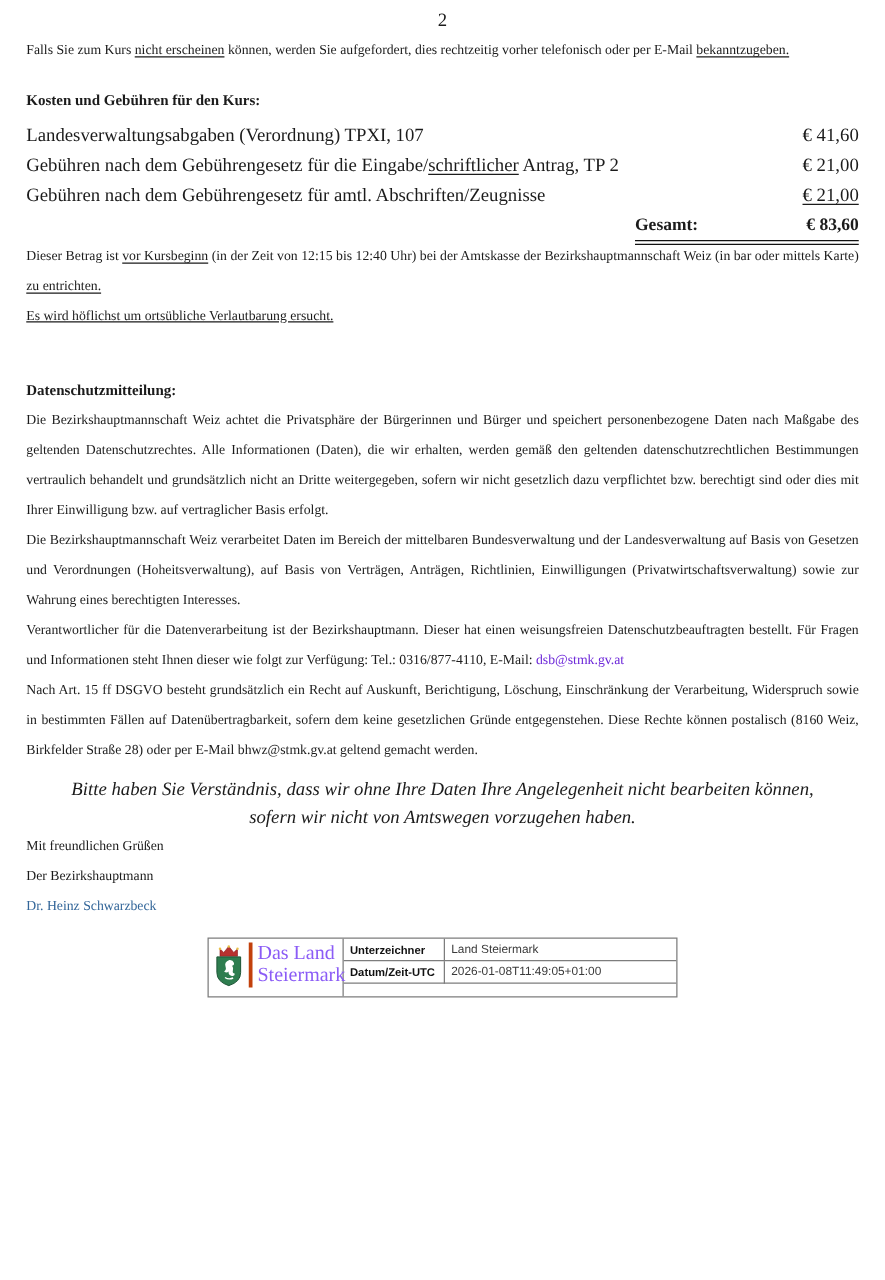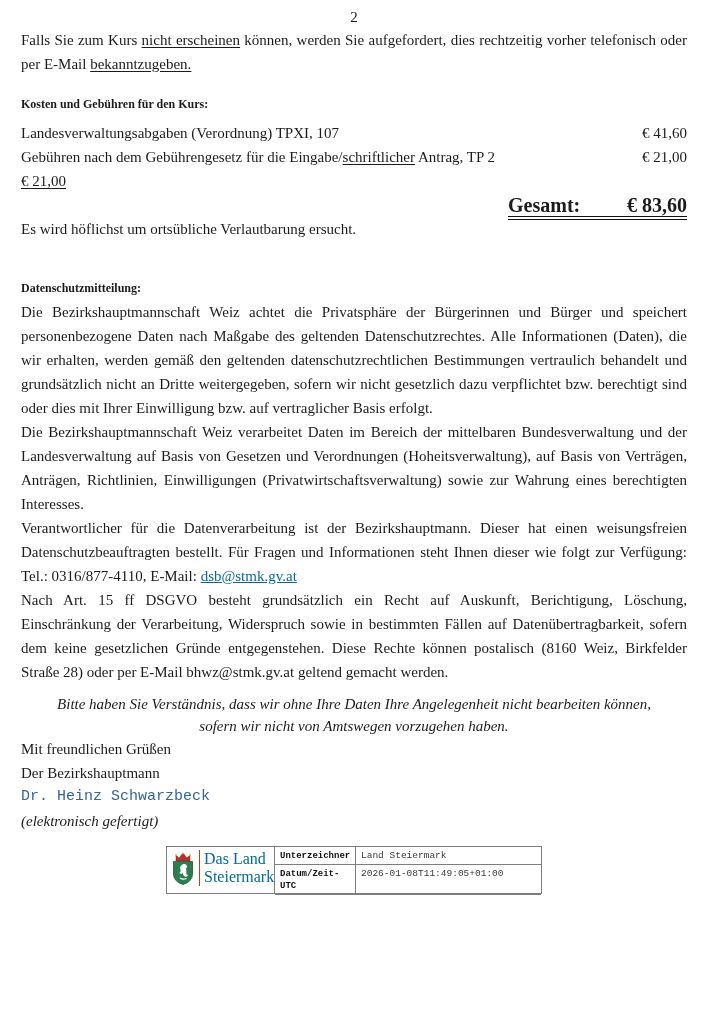--- a/index.html
+++ b/index.html
@@ -17,21 +17,21 @@
   .content { padding: 6px 21px 0 21px; }
 
   .page-number {
     text-align: center;
     font-size: 15px;
     line-height: 22px;
   }
 
   p.body-text {
     margin: 0;
-    font-size: 15px;
+    font-size: 11px;
     line-height: 24px;
     text-align: justify;
   }
   .u { text-decoration: underline; text-underline-offset: 2px; }
   .b { font-weight: bold; }
 
   .intro-para { margin-top: 3px; }
 
   h3.section-heading {
     margin: 16px 0 0 0;
@@ -47,65 +47,64 @@
     justify-content: space-between;
     font-size: 15px;
     line-height: 24px;
   }
   .fee-label { text-align: center; }
   .fee-amount { text-align: center; white-space: nowrap; }
 
   .total-row {
     display: flex;
     justify-content: flex-end;
-    font-size: 20px;
+    font-size: 14px;
     line-height: 22px;
     margin-top: 1px;
   }
   .total-inner {
     position: relative;
     display: flex;
     justify-content: space-between;
     width: 179px;
     font-weight: bold;
     border-bottom: 1.5px solid #111;
   }
   .total-inner::after {
     content: "";
     position: absolute;
     left: 0; right: 0; bottom: -4px;
     border-bottom: 1.5px solid #111;
   }
 
   .payment-para { margin-top: 17px; }
-  .verlautbarung-para { margin-top: 16px; }
+  .verlautbarung-para { margin-top: 16px; text-decoration: underline; }
 
   .privacy-p1 { margin-top: 0; line-height: 23px; }
   .privacy-p2 { margin-top: 13px; line-height: 22px; }
   .privacy-p3 { margin-top: 11px; line-height: 23px; }
   .privacy-p4 { margin-top: 11px; line-height: 23px; }
 
-  a.mail-link { color: #0369a1; text-decoration: underline; cursor: pointer; }
+  a.mail-link { color: #6d28d9; cursor: pointer; }
 
   .note-italic {
     margin: 9px 0 0 0;
     font-size: 15px;
     line-height: 22px;
     font-style: italic;
     text-align: center;
     padding: 0 28px;
   }
 
   .closing-greeting { margin-top: 22px; text-align: left; }
   .closing-role { margin-top: 0; text-align: left; }
   .closing-name {
     margin-top: 14px;
     text-align: left;
     color: #336699;
-    font-family: Liberation Mono, monospace;
   }
   .closing-note {
     margin-top: 0;
     text-align: left;
     font-style: italic;
   }
 
   .sig-block {
     margin: 13px 0 0 145px;
     width: 376px;
@@ -118,32 +117,32 @@
     width: 108px;
     border-right: 1px solid #7d7d7d;
     display: flex;
     align-items: flex-start;
     padding: 3px 3px 0 4px;
   }
   .sig-coat { flex: 0 0 auto; margin-top: 1px; }
   .sig-logo-text {
     margin-left: 4px;
     padding-left: 4px;
-    border-left: 1px solid #c2410c;
+    border-left: 3px solid #c2410c;
     font-family: "Liberation Serif", serif;
     font-size: 16px;
     line-height: 18px;
-    color: #0369a1;
+    color: #8b5cf6;
     white-space: nowrap;
   }
   .sig-table {
     flex: 1;
     display: grid;
     grid-template-columns: 81px 1fr;
-    font-family: Liberation Mono, monospace;
+    font-family: Liberation Sans, sans-serif;
     align-content: start;
   }
   .sig-cell {
     border-bottom: 1px solid #7d7d7d;
     padding: 3px 5px 2px 5px;
     font-size: 9px;
     line-height: 12px;
   }
   .sig-cell.label {
     font-weight: bold;
@@ -168,49 +167,50 @@
     <div class="fees">
       <div class="fee-row">
         <span class="fee-label">Landesverwaltungsabgaben (Verordnung) TPXI, 107</span>
         <span class="fee-amount">€ 41,60</span>
       </div>
       <div class="fee-row">
         <span class="fee-label"><span>Gebühren nach dem Gebührengesetz für die Eingabe/</span><span class="u">schriftlicher</span><span> Antrag, TP 2</span></span>
         <span class="fee-amount">€ 21,00</span>
       </div>
       <div class="fee-row">
+        <span class="fee-label">Gebühren nach dem Gebührengesetz für amtl. Abschriften/Zeugnisse</span>
         <span class="fee-amount u">€ 21,00</span>
       </div>
       <div class="total-row">
         <span class="total-inner">
           <span>Gesamt:</span>
           <span>€ 83,60</span>
         </span>
       </div>
     </div>
 
+    <p class="body-text payment-para"><span>Dieser Betrag ist </span><span class="u">vor Kursbeginn</span><span> (in der Zeit von 12:15 bis 12:40 Uhr) bei der Amtskasse der Bezirkshauptmannschaft Weiz (in bar oder mittels Karte) </span><span class="u">zu entrichten.</span></p>
 
     <p class="body-text verlautbarung-para">Es wird höflichst um ortsübliche Verlautbarung ersucht.</p>
 
     <h3 class="section-heading privacy-heading">Datenschutzmitteilung:</h3>
 
     <p class="body-text privacy-p1">Die Bezirkshauptmannschaft Weiz achtet die Privatsphäre der Bürgerinnen und Bürger und speichert personenbezogene Daten nach Maßgabe des geltenden Datenschutzrechtes. Alle Informationen (Daten), die wir erhalten, werden gemäß den geltenden datenschutzrechtlichen Bestimmungen vertraulich behandelt und grundsätzlich nicht an Dritte weitergegeben, sofern wir nicht gesetzlich dazu verpflichtet bzw. berechtigt sind oder dies mit Ihrer Einwilligung bzw. auf vertraglicher Basis erfolgt.</p>
 
     <p class="body-text privacy-p2">Die Bezirkshauptmannschaft Weiz verarbeitet Daten im Bereich der mittelbaren Bundesverwaltung und der Landesverwaltung auf Basis von Gesetzen und Verordnungen (Hoheitsverwaltung), auf Basis von Verträgen, Anträgen, Richtlinien, Einwilligungen (Privatwirtschaftsverwaltung) sowie zur Wahrung eines berechtigten Interesses.</p>
 
     <p class="body-text privacy-p3"><span>Verantwortlicher für die Datenverarbeitung ist der Bezirkshauptmann. Dieser hat einen weisungsfreien Datenschutzbeauftragten bestellt. Für Fragen und Informationen steht Ihnen dieser wie folgt zur Verfügung: Tel.: 0316/877-4110, E-Mail: </span><a class="mail-link">dsb@stmk.gv.at</a></p>
 
     <p class="body-text privacy-p4">Nach Art. 15 ff DSGVO besteht grundsätzlich ein Recht auf Auskunft, Berichtigung, Löschung, Einschränkung der Verarbeitung, Widerspruch sowie in bestimmten Fällen auf Datenübertragbarkeit, sofern dem keine gesetzlichen Gründe entgegenstehen. Diese Rechte können postalisch (8160 Weiz, Birkfelder Straße 28) oder per E-Mail bhwz@stmk.gv.at geltend gemacht werden.</p>
 
     <p class="note-italic">Bitte haben Sie Verständnis, dass wir ohne Ihre Daten Ihre Angelegenheit nicht bearbeiten können, sofern wir nicht von Amtswegen vorzugehen haben.</p>
 
     <p class="body-text closing-greeting">Mit freundlichen Grüßen</p>
     <p class="body-text closing-role">Der Bezirkshauptmann</p>
     <p class="body-text closing-name">Dr. Heinz Schwarzbeck</p>
-    <p class="body-text closing-note">(elektronisch gefertigt)</p>
 
     <div class="sig-block">
       <div class="sig-logo-cell">
         <svg class="sig-coat" width="24" height="36" viewBox="0 0 24 36" aria-hidden="true">
           <polygon points="5,10 5,4 8,7 12,2 16,7 19,4 19,10" fill="#B8312F" stroke="#8f1f1e" stroke-width="0.5"></polygon>
           <circle cx="5" cy="4" r="1" fill="#e9c04a"></circle>
           <circle cx="12" cy="2.2" r="1" fill="#e9c04a"></circle>
           <circle cx="19" cy="4" r="1" fill="#e9c04a"></circle>
           <path d="M2.5 10.5 h19 v12.5 q0 7.5 -9.5 10.5 q-9.5 -3 -9.5 -10.5 z" fill="#2E7D4F" stroke="#1d5436" stroke-width="0.8"></path>
           <path d="M12.5 13 q-4.5 1.5 -3 5.5 q0.8 2 -1.2 3.6 q2 1.6 3.6 0 q-0.4 2.6 2 3.4 q2.6 0.8 3 -1.6 q-2.2 -0.4 -1.6 -2.6 q0.6 -2.2 -0.6 -3.8 q2 -0.6 1.4 -2.4 q-0.8 -2.4 -3.6 -2.1 z" fill="#ffffff"></path>

